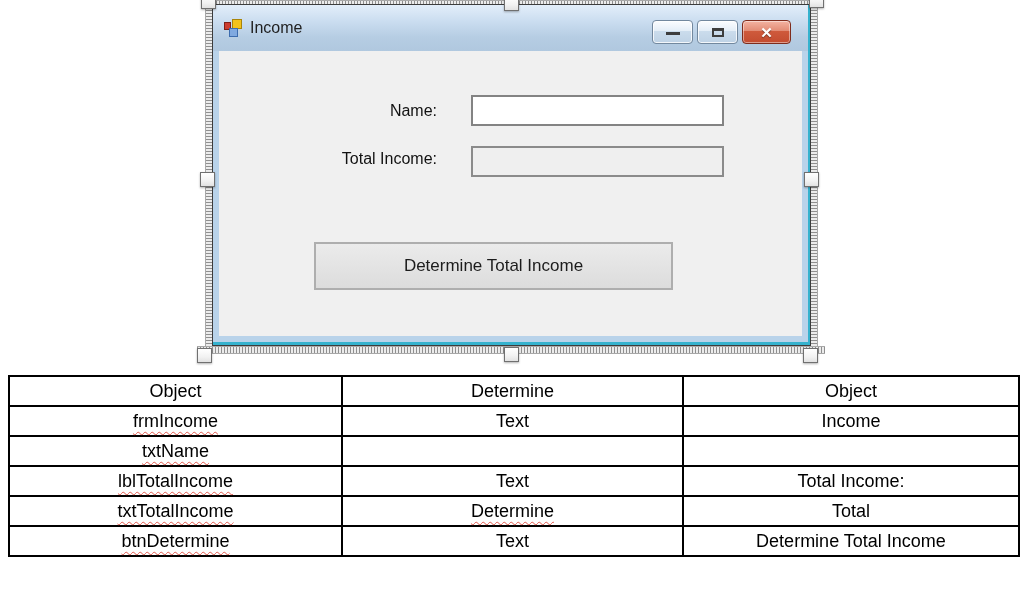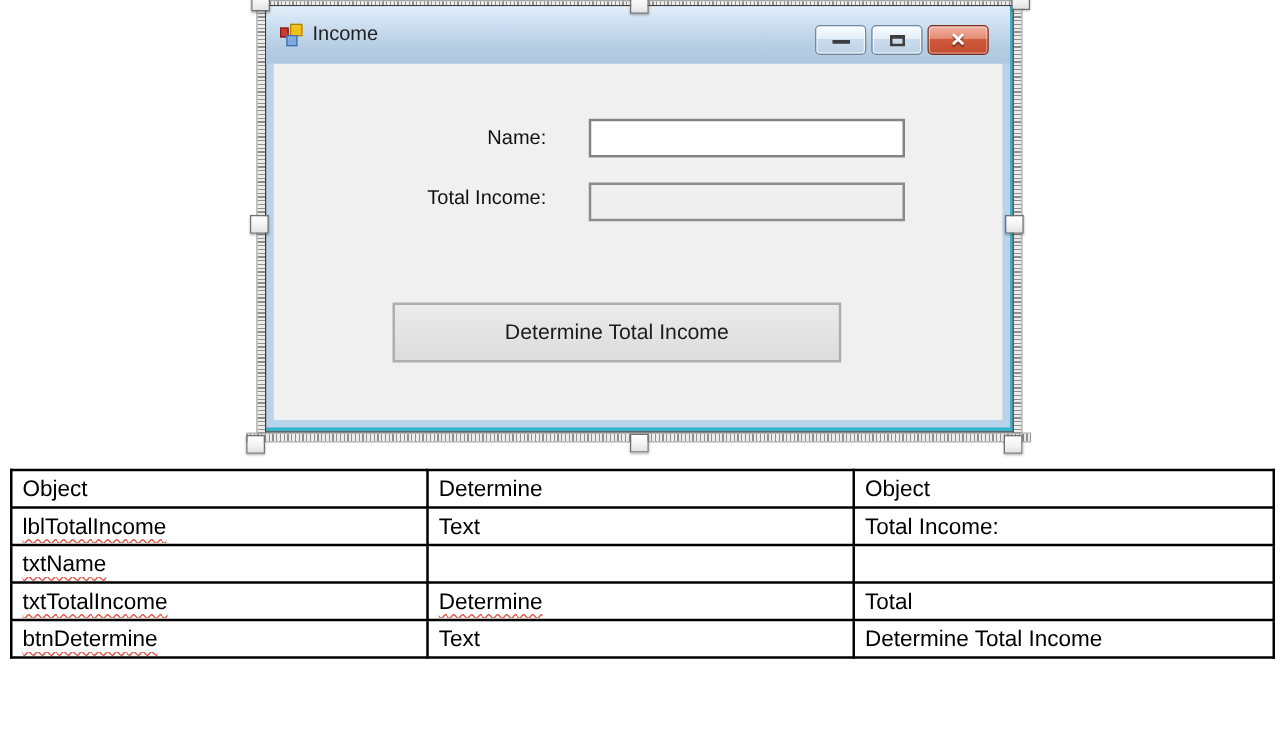--- a/index.html
+++ b/index.html
@@ -72,21 +72,21 @@
                    border:2px solid #aeaeae; font-size:17px; color:#1c1c1c;
                    font-family:"Liberation Sans", sans-serif; }
 
   
   .settings-table { position:absolute; left:8px; top:375px; width:1010px;
                     border-collapse:collapse; font-size:18px; color:#000;
                     table-layout:fixed; z-index:5; }
   .settings-table col:nth-child(1) { width:333px; }
   .settings-table col:nth-child(2) { width:341px; }
   .settings-table col:nth-child(3) { width:336px; }
-  .settings-table th, .settings-table td { border:2px solid #000; text-align:left;
+  .settings-table th, .settings-table td { border:2px solid #000; text-align:center;
                     font-weight:normal; height:30px; padding:1px 8px; vertical-align:middle; }
   .squiggly { text-decoration:underline; text-decoration-style:wavy;
               text-decoration-color:#e0564a; text-decoration-thickness:1px;
               text-underline-offset:4px; }
 </style>
 </head>
 <body>
 
 <div id="hatch-top" class="hatch-h"></div>
 <div id="hatch-left" class="hatch-v"></div>
@@ -141,28 +141,33 @@
     </colgroup>
   <thead>
     <tr>
       <th>Object</th>
       <th>Determine</th>
       <th>Object</th>
     </tr>
   </thead>
   <tbody>
       <tr>
-        <td><span class="squiggly">lblTotalIncome</span></td>
+        <td><span class="squiggly">frmIncome</span></td>
         <td><span>Text</span></td>
-        <td><span>Total Income:</span></td>
+        <td><span>Income</span></td>
       </tr>
       <tr>
         <td><span class="squiggly">txtName</span></td>
         <td><span></span></td>
         <td><span></span></td>
+      </tr>
+      <tr>
+        <td><span class="squiggly">lblTotalIncome</span></td>
+        <td><span>Text</span></td>
+        <td><span>Total Income:</span></td>
       </tr>
       <tr>
         <td><span class="squiggly">txtTotalIncome</span></td>
         <td><span class="squiggly">Determine</span></td>
         <td><span>Total</span></td>
       </tr>
       <tr>
         <td><span class="squiggly">btnDetermine</span></td>
         <td><span>Text</span></td>
         <td><span>Determine Total Income</span></td>

